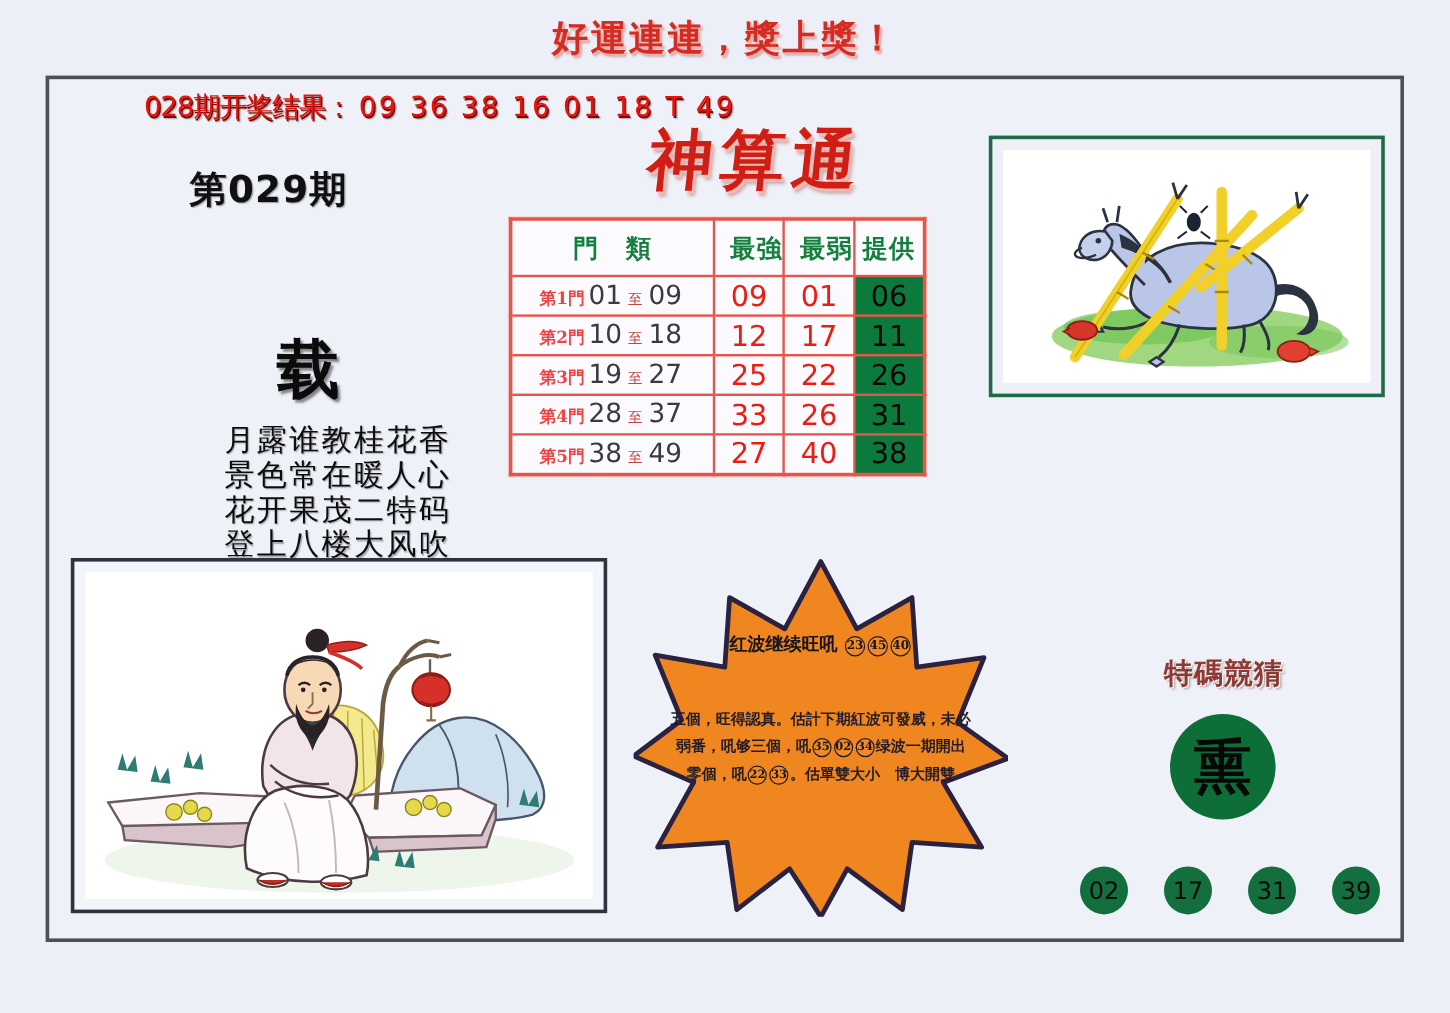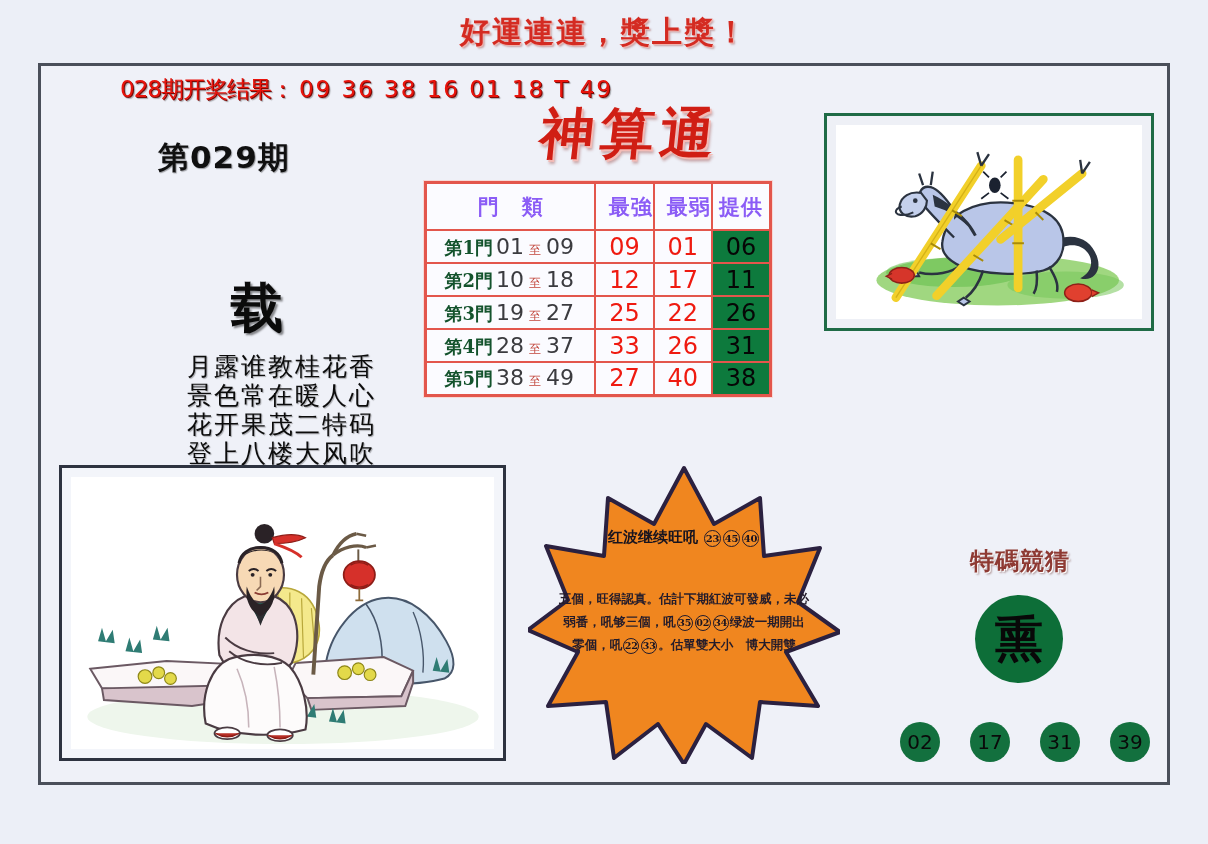--- a/index.html
+++ b/index.html
@@ -81,31 +81,31 @@
   }
   #gate-table td,#gate-table th{
     border:2px solid #e3564c;
     padding:0;margin:0;
     text-align:center;vertical-align:middle;
     background:#fbfbff;
   }
   #gate-table thead th{
     height:45px;
     font-family:"DejaVu Serif","Liberation Serif",serif;
-    font-size:21px;font-weight:bold;color:#8b5cf6;
+    font-size:21px;font-weight:bold;color:#15803d;
     letter-spacing:1px;
   }
   #gate-table thead th.c-range{width:170px;}
   #gate-table thead th.c-strong,#gate-table thead th.c-weak{width:58px;text-align:right;}
   #gate-table thead th.c-offer{width:58px;}
   #gate-table tbody tr{height:33px;}
   .gate-cell{white-space:nowrap;}
   .gate-cell .gname{
     font-family:"DejaVu Serif","Liberation Serif",serif;
-    font-size:18px;font-weight:bold;color:#14532d;
+    font-size:14px;font-weight:bold;color:#ef4444;
   }
   .gate-cell .gnum{
     font-size:22px;color:#3b3b3f;font-weight:500;
     margin:0 3px;
   }
   .gate-cell .gto{
     font-family:"DejaVu Serif","Liberation Serif",serif;
     font-size:12px;color:#c2473d;margin:0 2px;
   }
   .val-strong,.val-weak{

